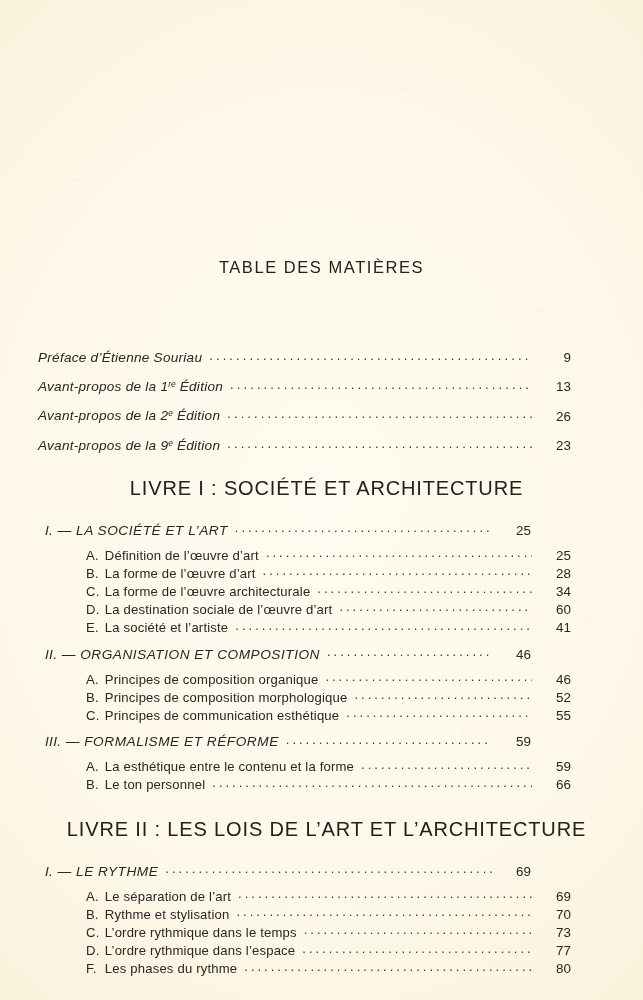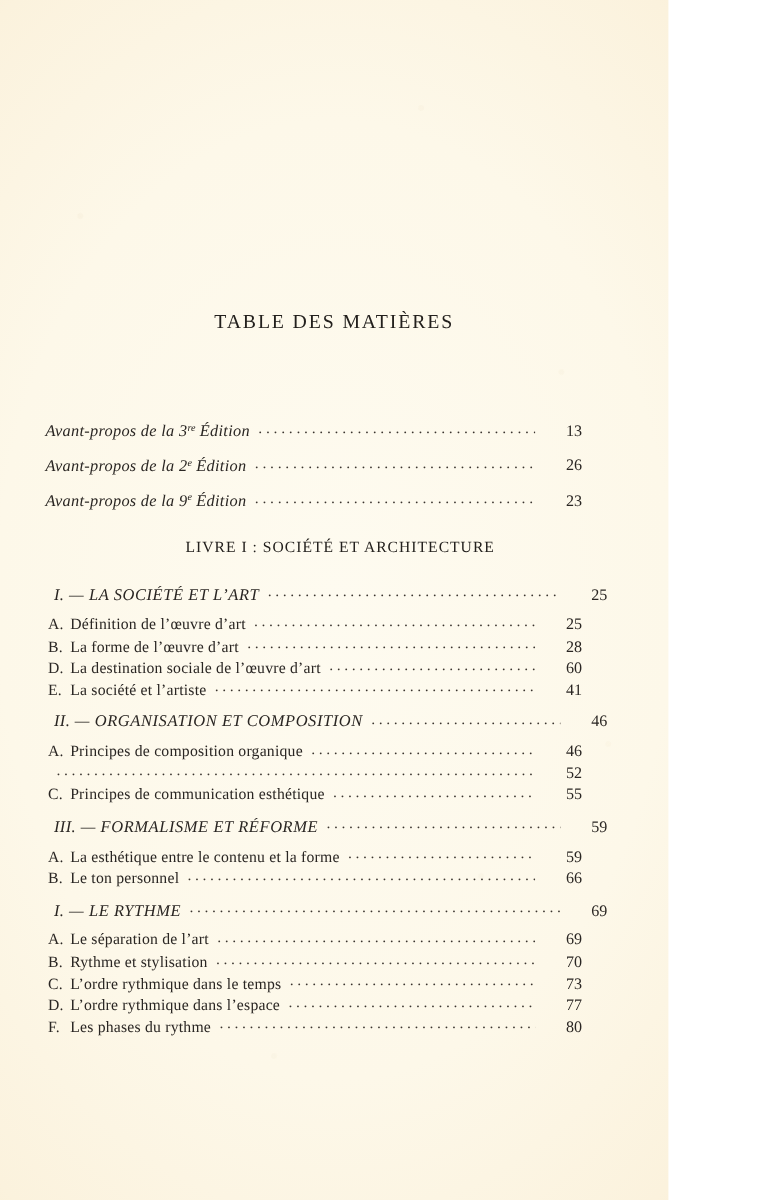--- a/index.html
+++ b/index.html
@@ -3,31 +3,31 @@
 <meta charset="utf-8">
 <style>
   html, body {
     margin: 0;
     padding: 0;
     background: #ffffff;
   }
 
   .page {
     position: relative;
-    width: 557px;
+    width: 643px;
     height: 1000px;
     overflow: hidden;
     background:
       radial-gradient(ellipse 120% 95% at 50% 50%,
         #fefbf0 0%,
         #fdf8e9 42%,
         #fbf2dd 66%,
         #f7e9ce 84%,
         #f2ddbc 100%);
-    font-family: Liberation Serif, serif;
+    font-family: Liberation Sans, sans-serif;
     color: #262320;
     -webkit-font-smoothing: antialiased;
   }
 
   
   .grain {
     position: absolute;
     inset: 0;
     pointer-events: none;
     opacity: .55;
@@ -122,49 +122,49 @@
   sup.ord {
     font-size: .62em;
     vertical-align: .52em;
     font-style: italic;
     letter-spacing: 0;
   }
 
   
   .book-heading {
     text-align: center;
-    font-size: 13px;
+    font-size: 20px;
     letter-spacing: .85px;
     color: #23201d;
     padding-right: 26px;
     margin-left: 36px;
   }
   .book-1 { margin-top: 24px; margin-bottom: 22px; }
   .book-2 { margin-top: 26px; margin-bottom: 22px; }
 
   
   .chapter {
     padding-left: 45px;
-    padding-right: 51px;
+    padding-right: 112px;
     margin-bottom: 9px;
   }
   .chapter .label {
     font-style: italic;
     font-size: 13.7px;
     letter-spacing: .5px;
   }
   .chapter .label .numeral {
     font-style: italic;
     letter-spacing: .3px;
   }
 
   
   .sections { margin-top: 2px; }
   .section {
-    padding-left: 40px;
+    padding-left: 86px;
     padding-right: 72px;
     margin-bottom: 2.5px;
   }
   .section .label {
     font-size: 13.1px;
     letter-spacing: .18px;
   }
   .section .label .sec-letter {
     display: inline-block;
     min-width: 15px;
@@ -178,21 +178,26 @@
 
 <div class="page">
   <div class="grain"></div>
 
   <div class="content">
 
     <h1 class="doc-title">TABLE DES MATIÈRES</h1>
 
     <div class="front">
         <div class="entry">
-          <span class="label"><span>Avant-propos de la 3</span><sup class="ord">re</sup><span> Édition</span></span>
+          <span class="label">Préface d’Étienne Souriau</span>
+          <span class="leader"></span>
+          <span class="pageno">9</span>
+        </div>
+        <div class="entry">
+          <span class="label"><span>Avant-propos de la 1</span><sup class="ord">re</sup><span> Édition</span></span>
           <span class="leader"></span>
           <span class="pageno">13</span>
         </div>
         <div class="entry">
           <span class="label"><span>Avant-propos de la 2</span><sup class="ord">e</sup><span> Édition</span></span>
           <span class="leader"></span>
           <span class="pageno">26</span>
         </div>
         <div class="entry">
           <span class="label"><span>Avant-propos de la 9</span><sup class="ord">e</sup><span> Édition</span></span>
@@ -214,20 +219,25 @@
               <span class="label"><span class="sec-letter">A.</span> <span>Définition de l’œuvre d’art</span></span>
               <span class="leader"></span>
               <span class="pageno">25</span>
             </div>
             <div class="entry section">
               <span class="label"><span class="sec-letter">B.</span> <span>La forme de l’œuvre d’art</span></span>
               <span class="leader"></span>
               <span class="pageno">28</span>
             </div>
             <div class="entry section">
+              <span class="label"><span class="sec-letter">C.</span> <span>La forme de l’œuvre architecturale</span></span>
+              <span class="leader"></span>
+              <span class="pageno">34</span>
+            </div>
+            <div class="entry section">
               <span class="label"><span class="sec-letter">D.</span> <span>La destination sociale de l’œuvre d’art</span></span>
               <span class="leader"></span>
               <span class="pageno">60</span>
             </div>
             <div class="entry section">
               <span class="label"><span class="sec-letter">E.</span> <span>La société et l’artiste</span></span>
               <span class="leader"></span>
               <span class="pageno">41</span>
             </div>
           </div>
@@ -238,20 +248,21 @@
             <span class="leader"></span>
             <span class="pageno">46</span>
           </div>
           <div class="sections">
             <div class="entry section">
               <span class="label"><span class="sec-letter">A.</span> <span>Principes de composition organique</span></span>
               <span class="leader"></span>
               <span class="pageno">46</span>
             </div>
             <div class="entry section">
+              <span class="label"><span class="sec-letter">B.</span> <span>Principes de composition morphologique</span></span>
               <span class="leader"></span>
               <span class="pageno">52</span>
             </div>
             <div class="entry section">
               <span class="label"><span class="sec-letter">C.</span> <span>Principes de communication esthétique</span></span>
               <span class="leader"></span>
               <span class="pageno">55</span>
             </div>
           </div>
         </div>
@@ -267,20 +278,21 @@
               <span class="leader"></span>
               <span class="pageno">59</span>
             </div>
             <div class="entry section">
               <span class="label"><span class="sec-letter">B.</span> <span>Le ton personnel</span></span>
               <span class="leader"></span>
               <span class="pageno">66</span>
             </div>
           </div>
         </div>
+        <div class="book-heading book-2">LIVRE II : LES LOIS DE L’ART ET L’ARCHITECTURE</div>
         <div class="group">
           <div class="entry chapter">
             <span class="label"><span class="numeral">I.</span> <span>—</span> <span>LE RYTHME</span></span>
             <span class="leader"></span>
             <span class="pageno">69</span>
           </div>
           <div class="sections">
             <div class="entry section">
               <span class="label"><span class="sec-letter">A.</span> <span>Le séparation de l’art</span></span>
               <span class="leader"></span>

